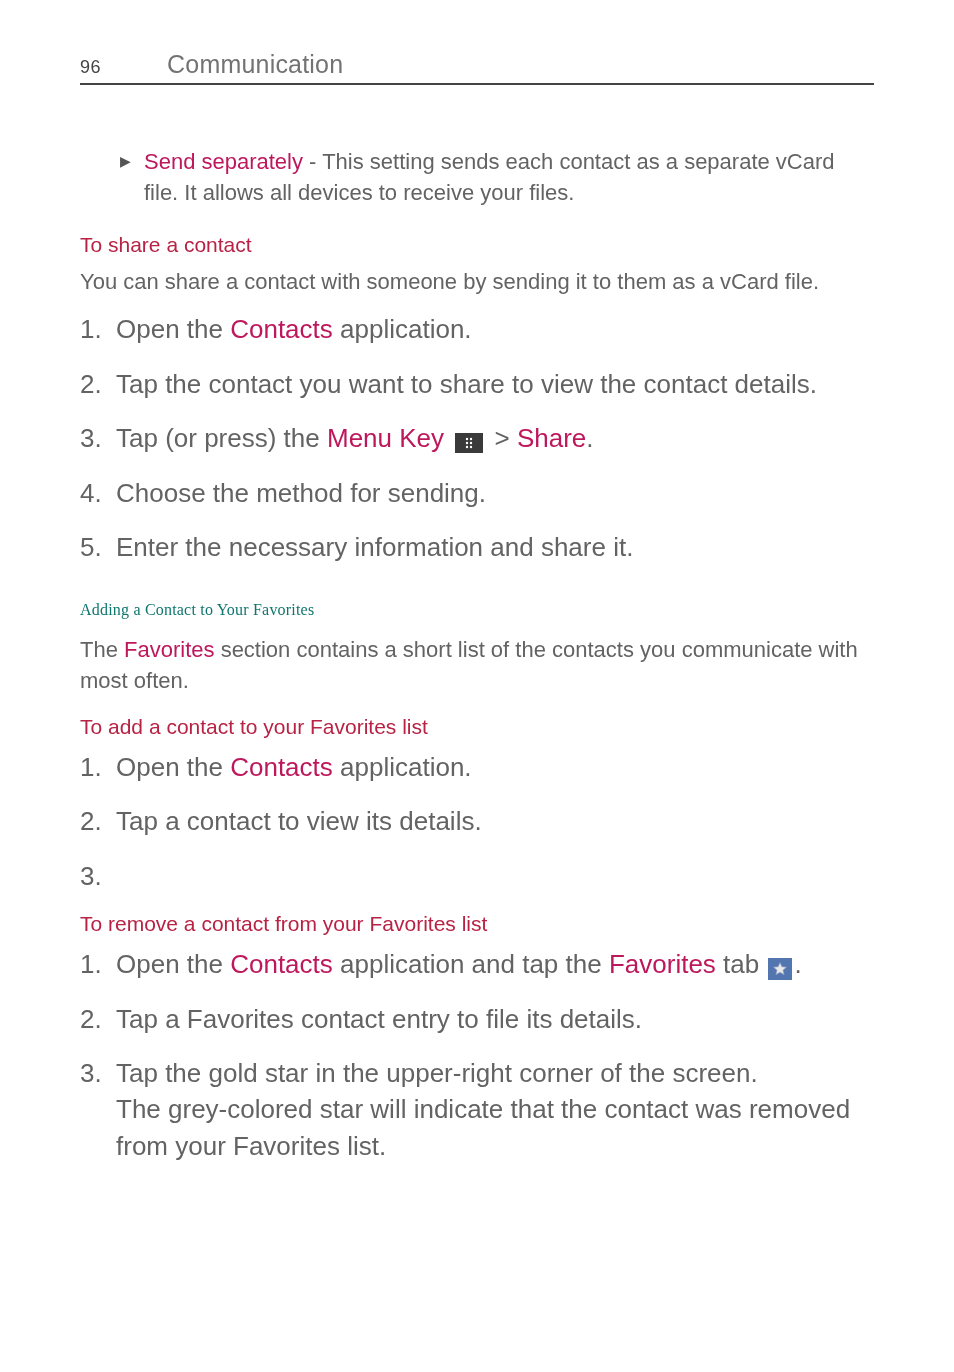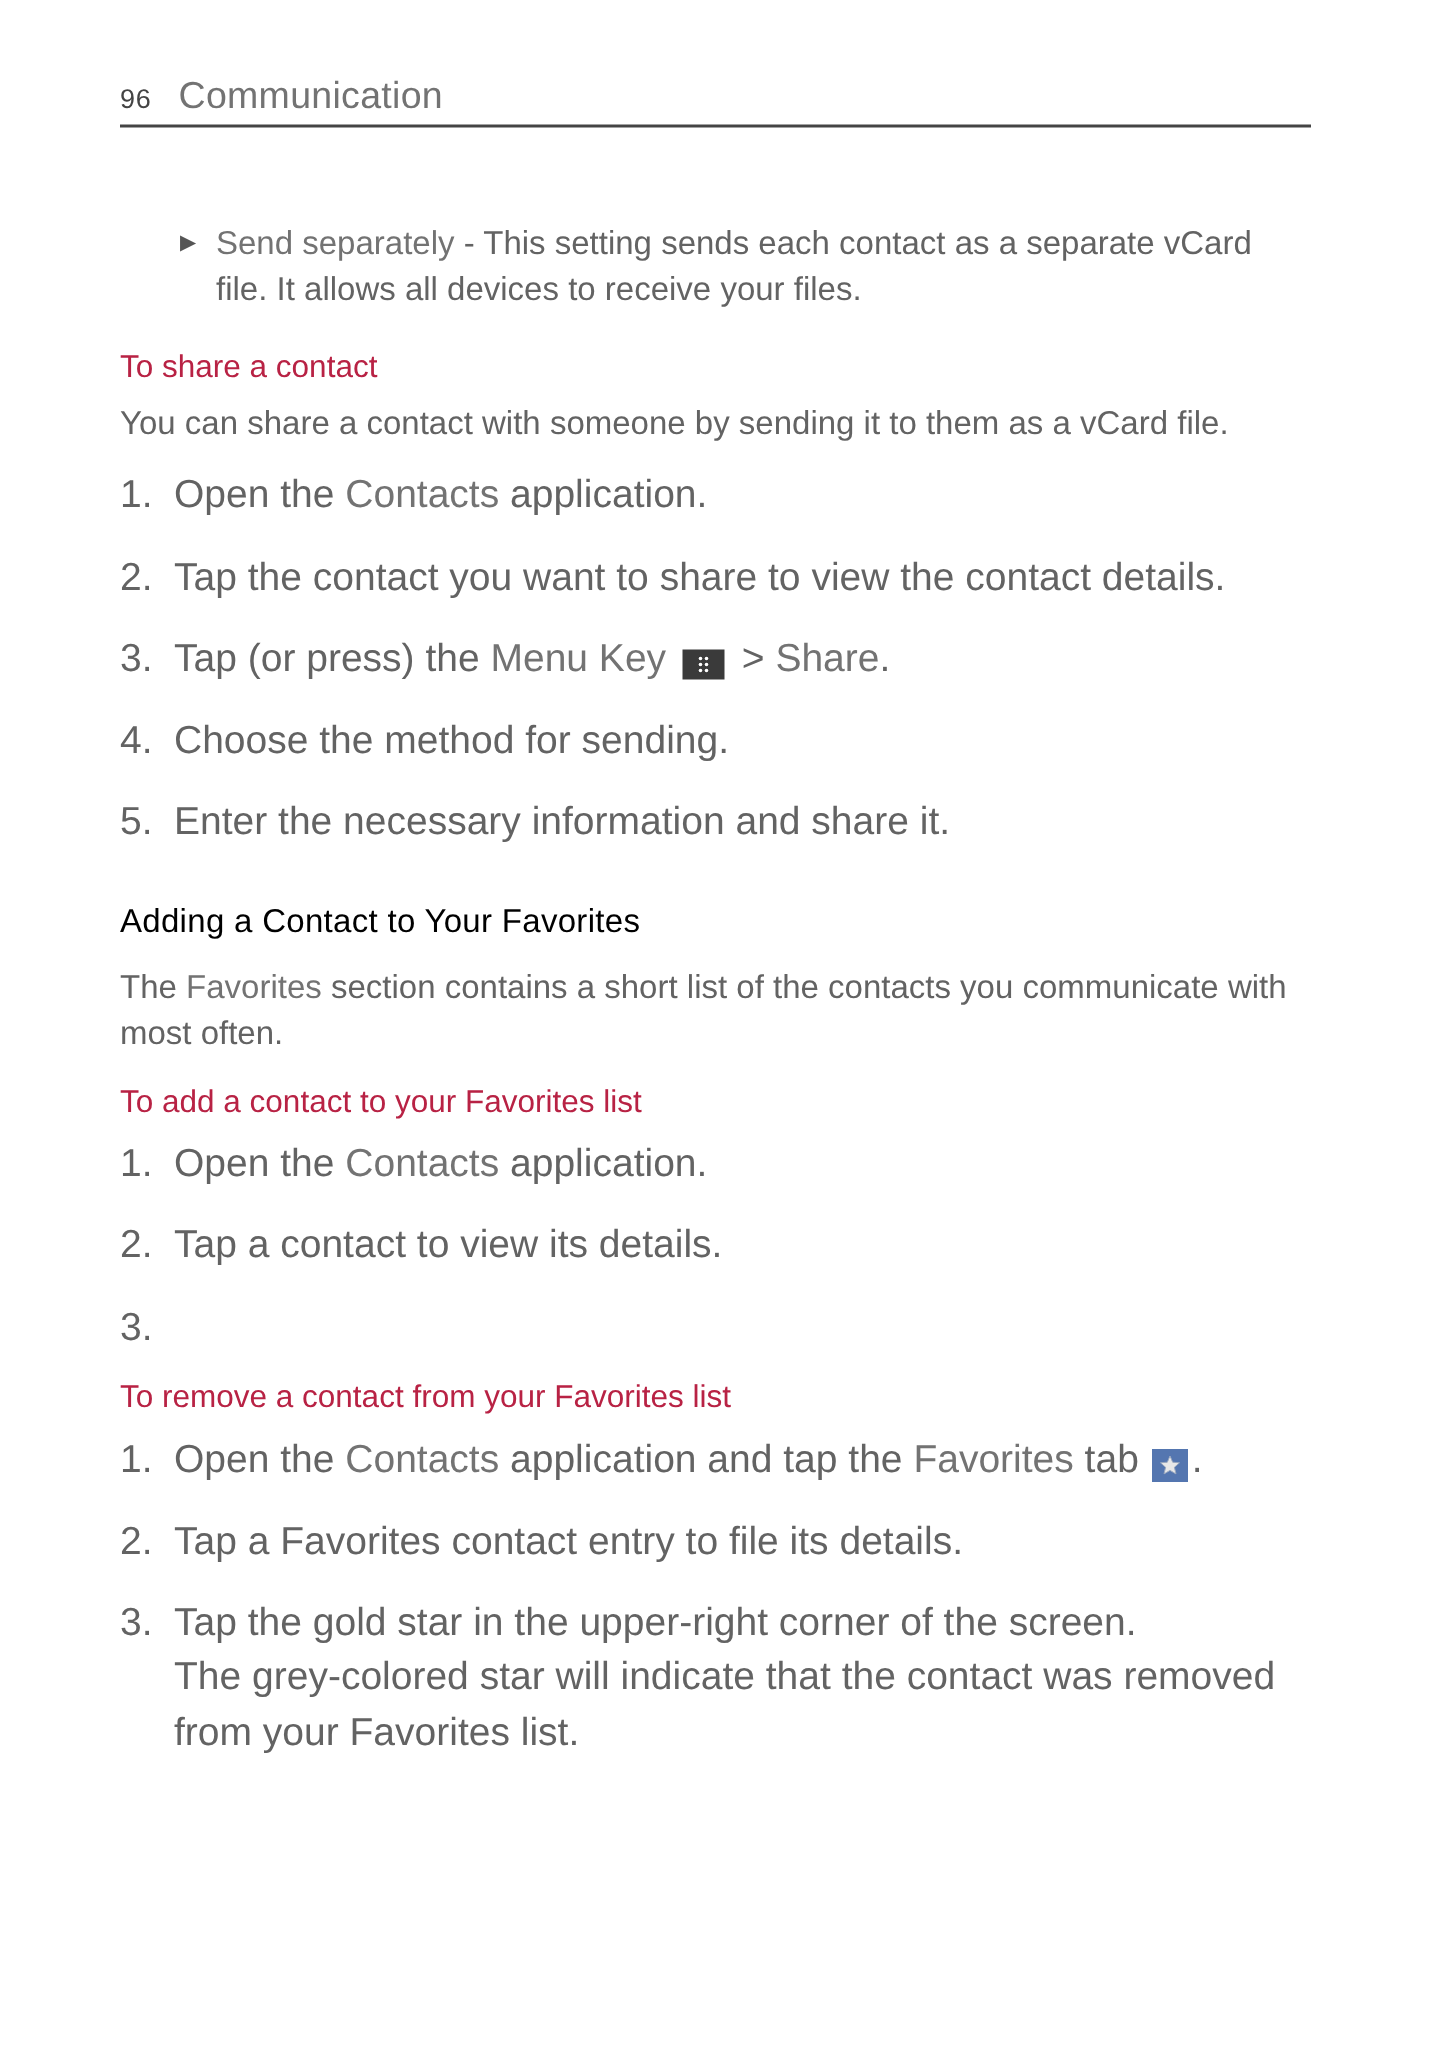--- a/index.html
+++ b/index.html
@@ -15,20 +15,21 @@
   }
   .page {
     padding: 50px 80px 0 80px;
   }
   .header {
     display: flex;
     align-items: baseline;
     border-bottom: 2px solid #444;
     padding-bottom: 4px;
     margin-bottom: 62px;
+    gap: 48px;
   }
   .pgnum {
     font-size: 18px;
     font-weight: 400;
     color: #444;
     margin-right: 18px;
     letter-spacing: 0.5px;
   }
   .section-title {
     font-size: 25px;
@@ -46,21 +47,21 @@
     margin: 0 0 24px 40px;
   }
   .bullet-marker {
     flex: 0 0 auto;
     width: 24px;
     font-size: 14px;
     color: #555;
     padding-top: 6px;
   }
   .bullet-content { flex: 1; }
-  .strong { color: #737373; font-weight: 500; }
+  .strong { color: #be185d; font-weight: 500; }
   .sub-h {
     font-size: 21px;
     color: #b82244;
     font-weight: 400;
     margin: 18px 0 10px 0;
   }
   .para { margin: 0 0 14px 0; }
   ol.steps {
     list-style: none;
     padding: 0;
@@ -76,25 +77,26 @@
     line-height: 1.4;
   }
   ol.steps > li::before {
     content: counter(step) ".";
     position: absolute;
     left: 0;
     top: 0;
     color: #636363;
   }
   .main-h {
-    font-size: 22px;
-    color: #000000;
+    font-size: 16px;
+    color: #0f766e;
     font-weight: 500;
     margin: 36px 0 16px 0;
     letter-spacing: 0.2px;
+    font-family: Liberation Serif, serif;
   }
   .icon-menu {
     display: inline-flex;
     align-items: center;
     justify-content: center;
     width: 28px; height: 20px;
     background: #3a3a3a;
     vertical-align: -3px;
     margin: 0 4px;
   }

